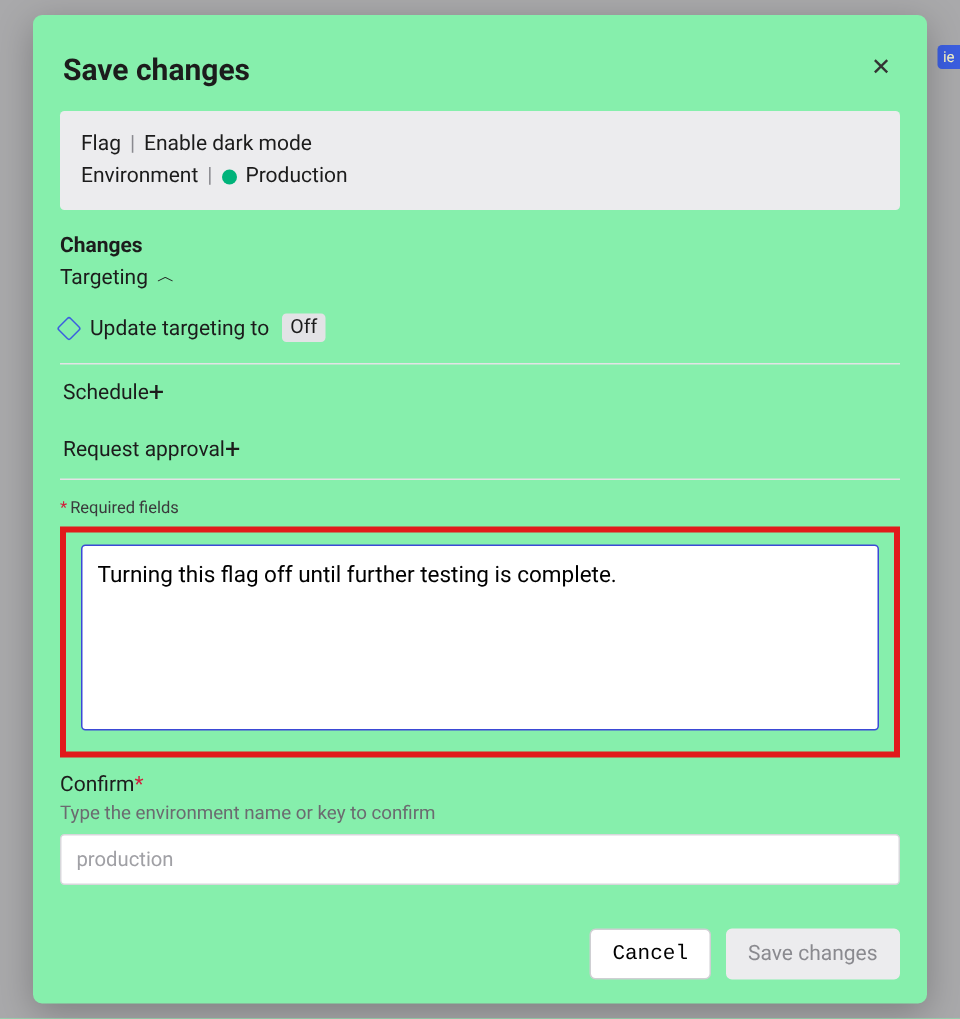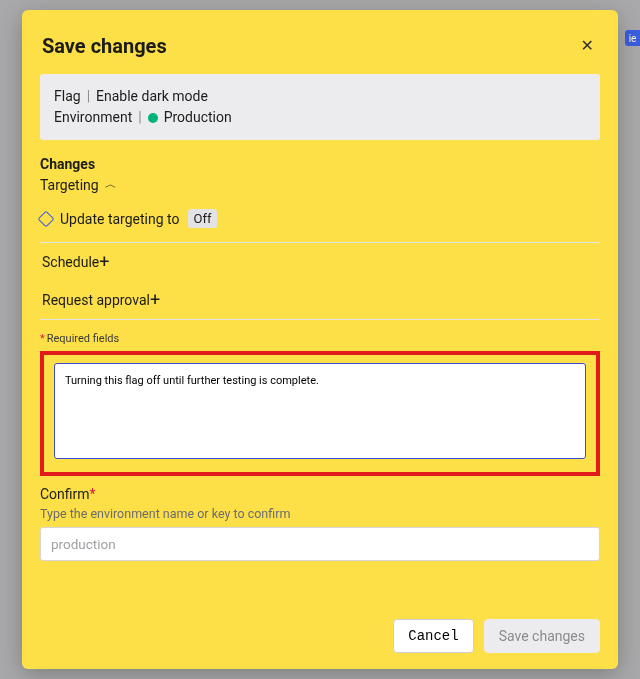--- a/index.html
+++ b/index.html
@@ -30,21 +30,21 @@
     background: #3b5ee0;
     border-radius: 3px 0 0 3px;
     color: #fef9c3;
     font-size: 10px;
     display:flex; align-items:center; justify-content:center;
     overflow: hidden;
   }
   .modal {
     position: absolute;
     left: 22px; top: 10px; right: 22px; bottom: 10px;
-    background: #fde047;
+    background: #86efac;
     border-radius: 6px;
     box-shadow: 0 6px 24px rgba(0,0,0,0.25);
     padding: 18px 18px 16px 18px;
     display: flex;
     flex-direction: column;
   }
   .modal-header {
     display: flex;
     align-items: center;
     justify-content: space-between;
@@ -132,27 +132,27 @@
   .field-block { margin-bottom: 12px; }
   .lbl { display: block; margin-bottom: 4px; }
   .hint { font-size: 12.5px; color: #6b6b70; margin-bottom: 6px; }
   .highlight-box {
     border: 4px solid #e11b1b;
     padding: 8px 10px 10px 10px;
     margin-bottom: 10px;
   }
   textarea.comment {
     width: 100%;
-    height: 96px;
+    height: 124px;
     resize: none;
     border: 1px solid #3b49d6;
     border-radius: 3px;
     padding: 10px;
     font-family: inherit;
-    font-size: 11px;
+    font-size: 15px;
     outline: none;
   }
   input.confirm {
     width: 100%;
     padding: 8px 10px;
     border: 1px solid #d7d7db;
     border-radius: 3px;
     font-family: inherit;
     font-size: 13.5px;
     color: #333;

